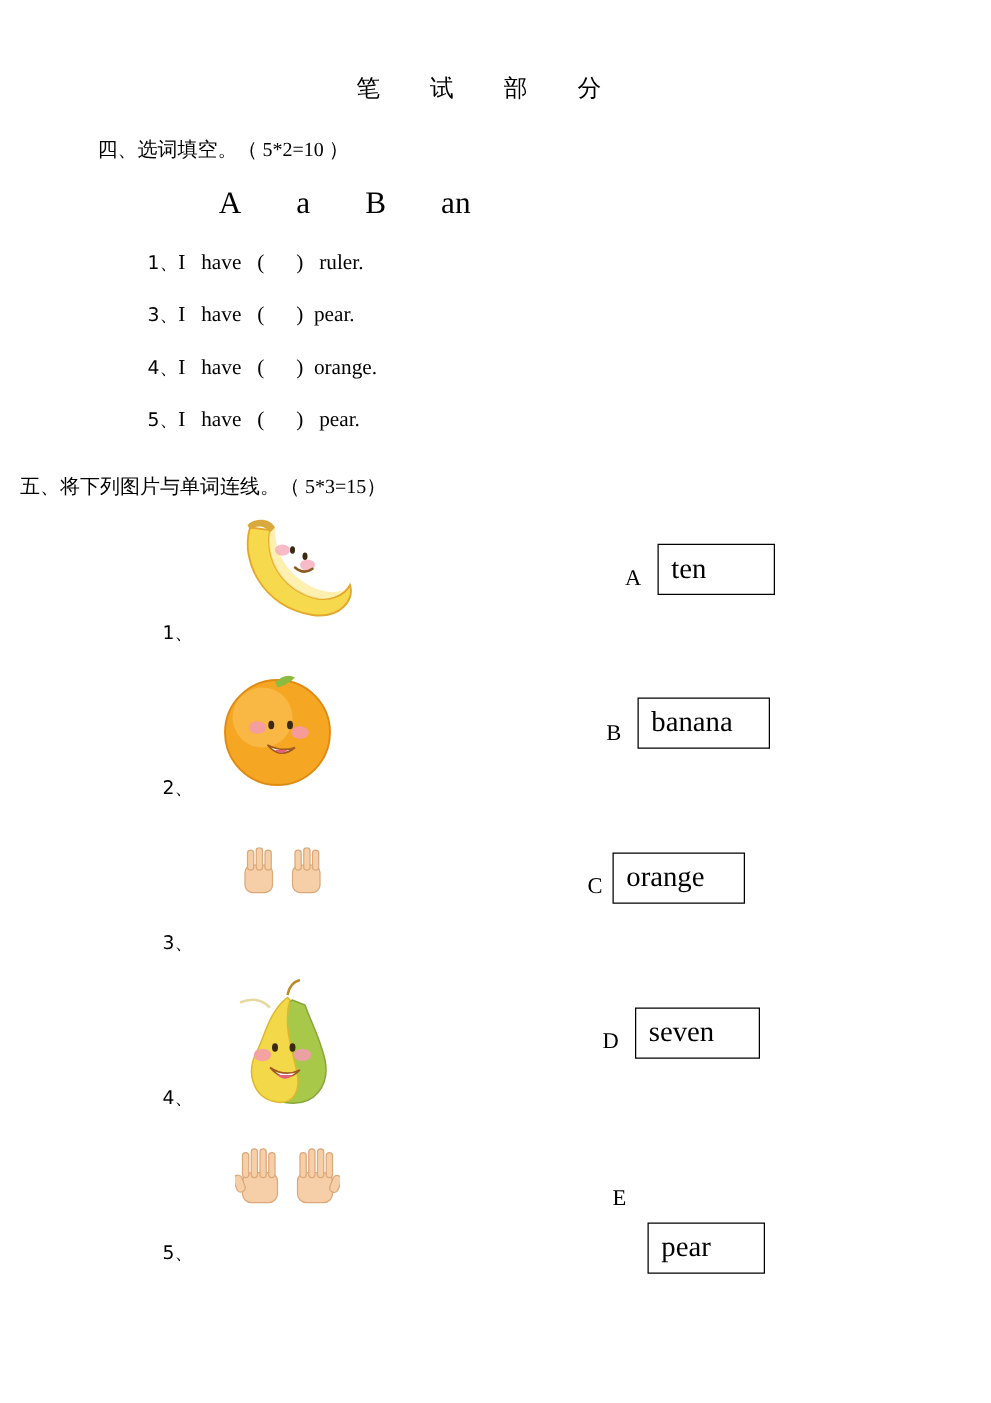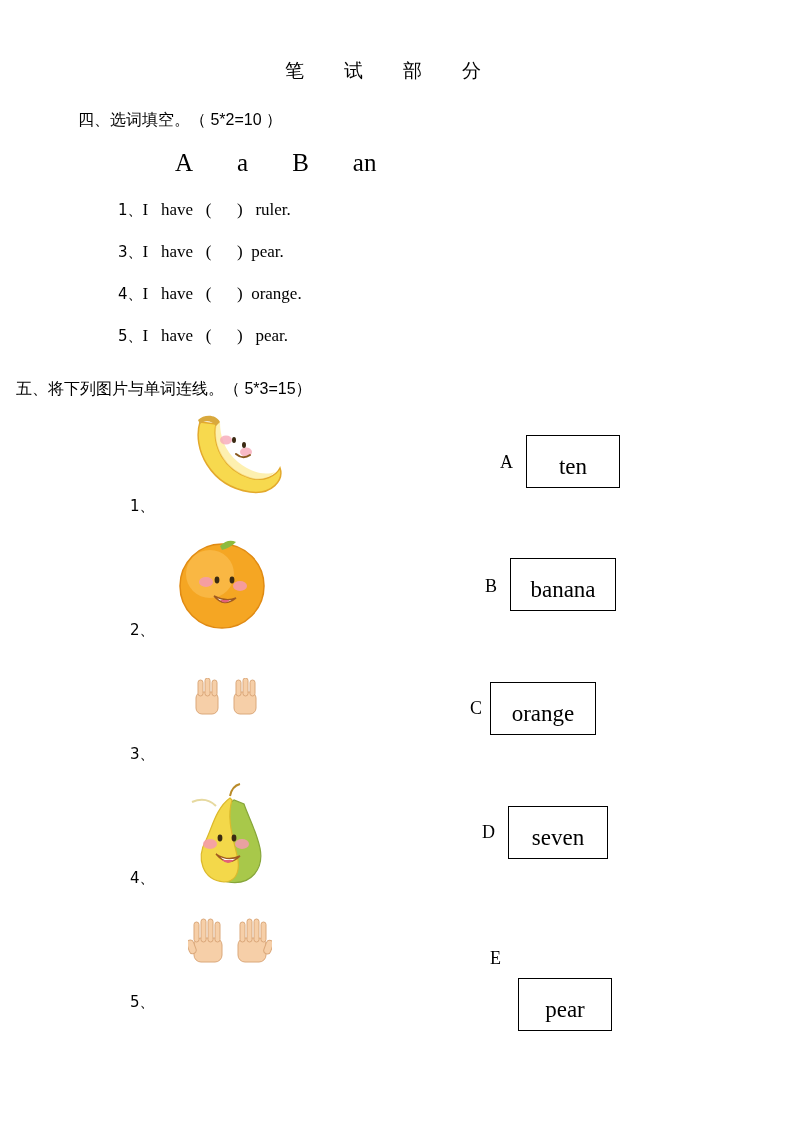--- a/index.html
+++ b/index.html
@@ -34,21 +34,21 @@
     font-family: "DejaVu Sans", sans-serif;
   }
   .doc-title span {
     display: inline-block;
   }
   .title-sp { width: 40px; display: inline-block; }
 
   
   .section-heading {
     font-size: 16px;
-    font-family: Liberation Sans, sans-serif;
+    font-family: Liberation Serif, serif;
     padding-left: 78px;
   }
   #sec4-heading { padding-top: 26px; }
   #sec5-heading { padding-top: 22px; padding-left: 16px; }
 
   
   .word-bank {
     padding-left: 175px;
     padding-top: 18px;
     font-size: 25px;
@@ -113,24 +113,23 @@
     position: absolute;
     font-size: 18px;
     font-family: "Liberation Serif", serif;
   }
   .opt-box {
     position: absolute;
     border: 1px solid #000000;
     font-size: 23px;
     font-family: "Liberation Serif", serif;
     line-height: 1;
-    padding: 19px 10px 9px 10px;
+    padding: 7px 10px 9px 10px;
     background: #ffffff;
     white-space: nowrap;
-    text-align: center;
   }
 
   
   #opt-A .opt-letter { left: 370px; top: 42px; }
   #opt-A .opt-box    { left: 396px; top: 25px; width: 72px; }
   #opt-B .opt-letter { left: 355px; top: 42px; }
   #opt-B .opt-box    { left: 380px; top: 24px; width: 84px; }
   #opt-C .opt-letter { left: 340px; top: 40px; }
   #opt-C .opt-box    { left: 360px; top: 24px; width: 84px; }
   #opt-D .opt-letter { left: 352px; top: 40px; }

